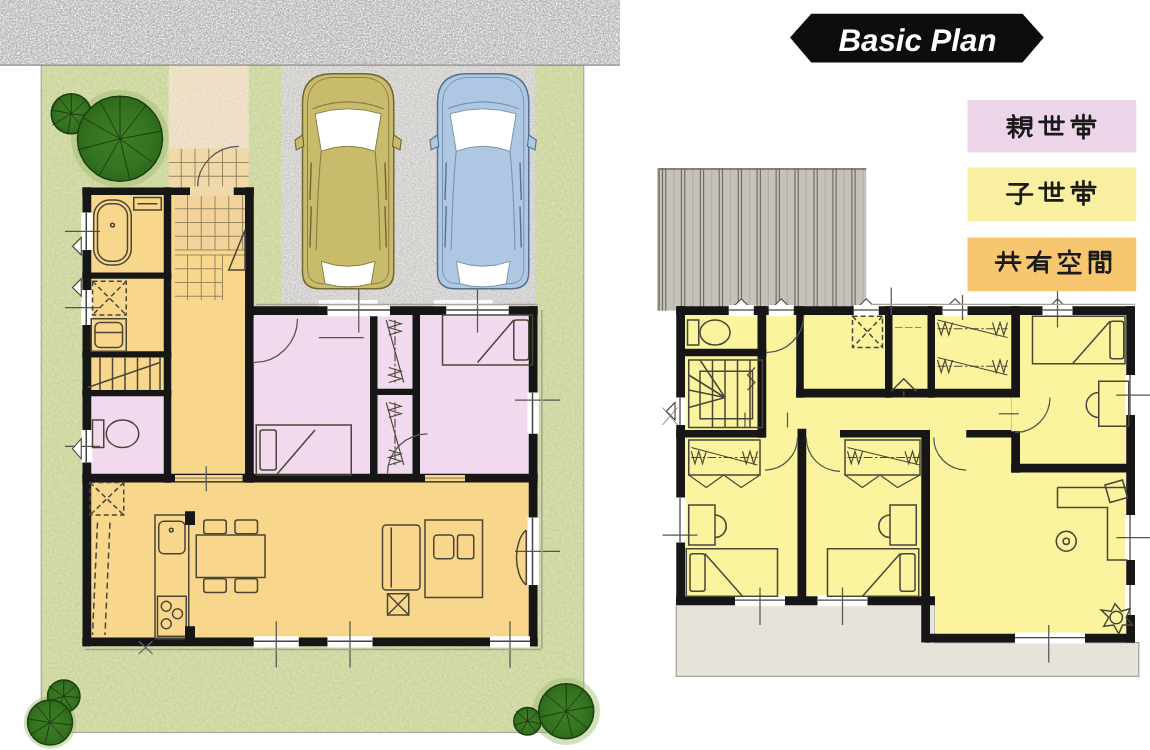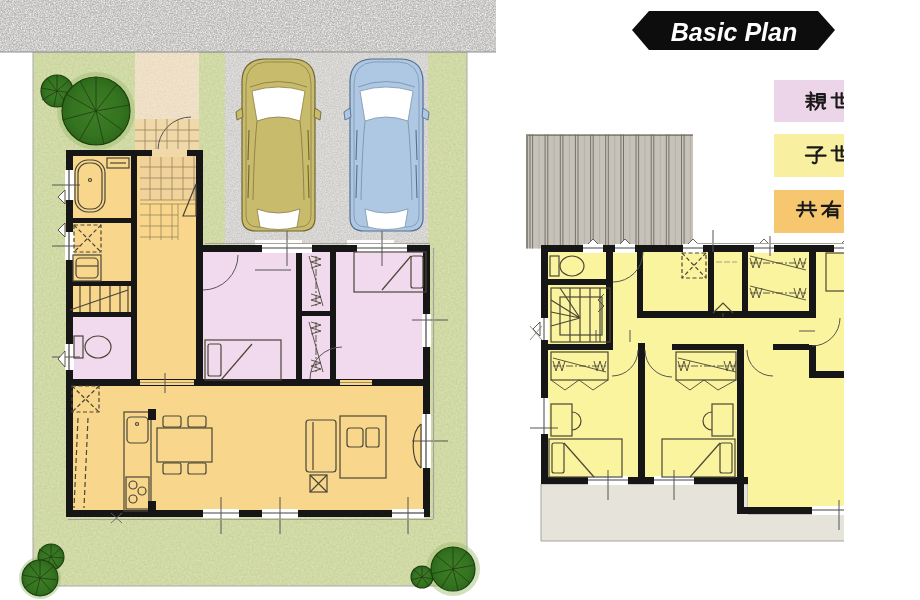--- a/index.html
+++ b/index.html
@@ -1,16 +1,16 @@
 <!DOCTYPE html>
 <html><head>
 <meta charset="utf-8">
 <style>
 html,body{margin:0;padding:0;background:#fff;}
-#page{position:relative;width:844px;height:600px;overflow:hidden;font-family:"Liberation Sans",sans-serif;}
+#page{position:relative;width:920px;height:600px;overflow:hidden;font-family:"Liberation Sans",sans-serif;}
 </style>
 </head>
 <body>
 <div id="page">
 <svg width="920" height="600" viewBox="0 0 920 600" xmlns="http://www.w3.org/2000/svg">
 <defs>
 <filter id="lawnD" x="0" y="0" width="100%" height="100%">
   <feTurbulence type="fractalNoise" baseFrequency="0.55" numOctaves="3" seed="3"></feTurbulence>
   <feColorMatrix type="matrix" values="0 0 0 0 0.45 0 0 0 0 0.52 0 0 0 0 0.24 0 0 0 0.55 0"></feColorMatrix>
   <feComposite operator="in" in2="SourceGraphic"></feComposite>

